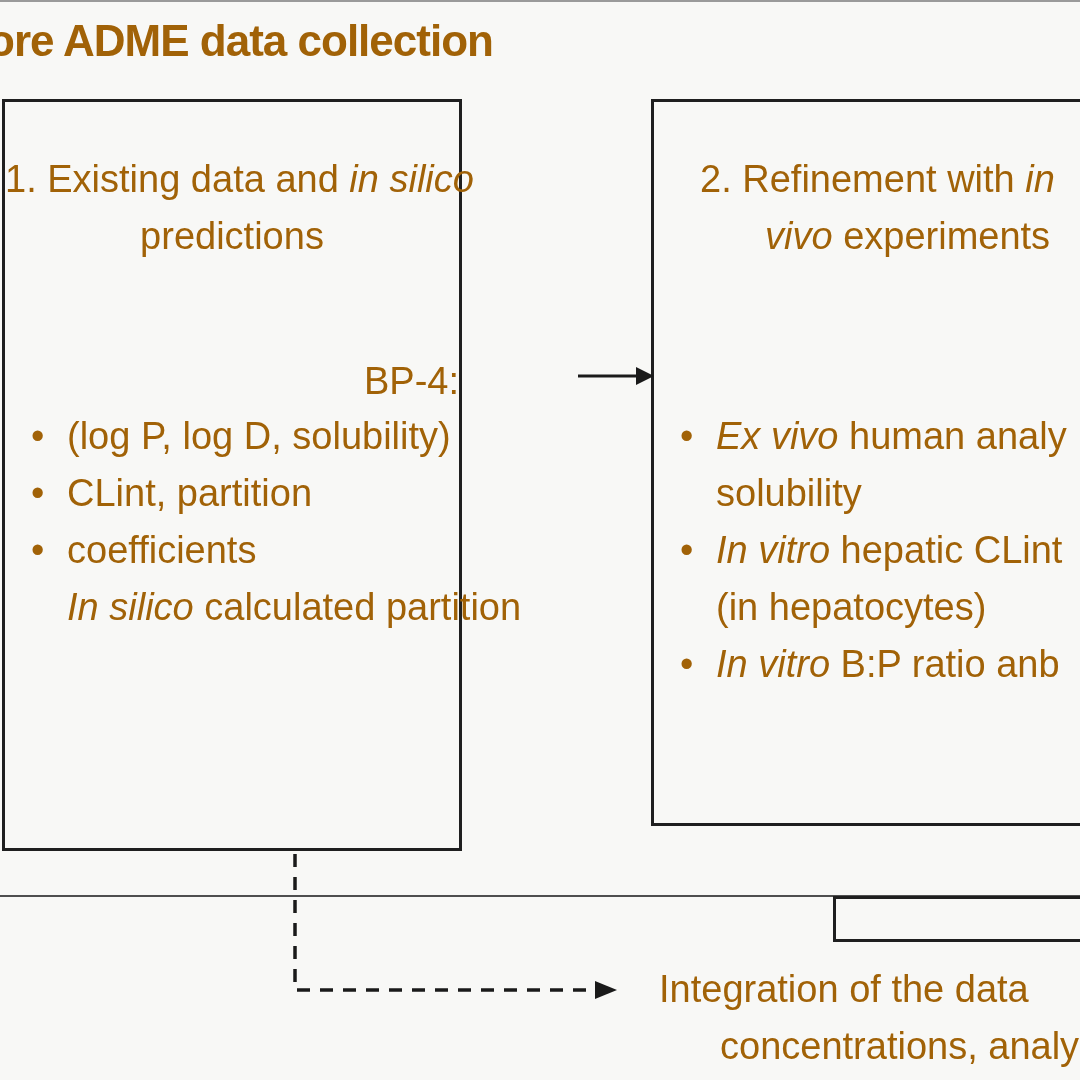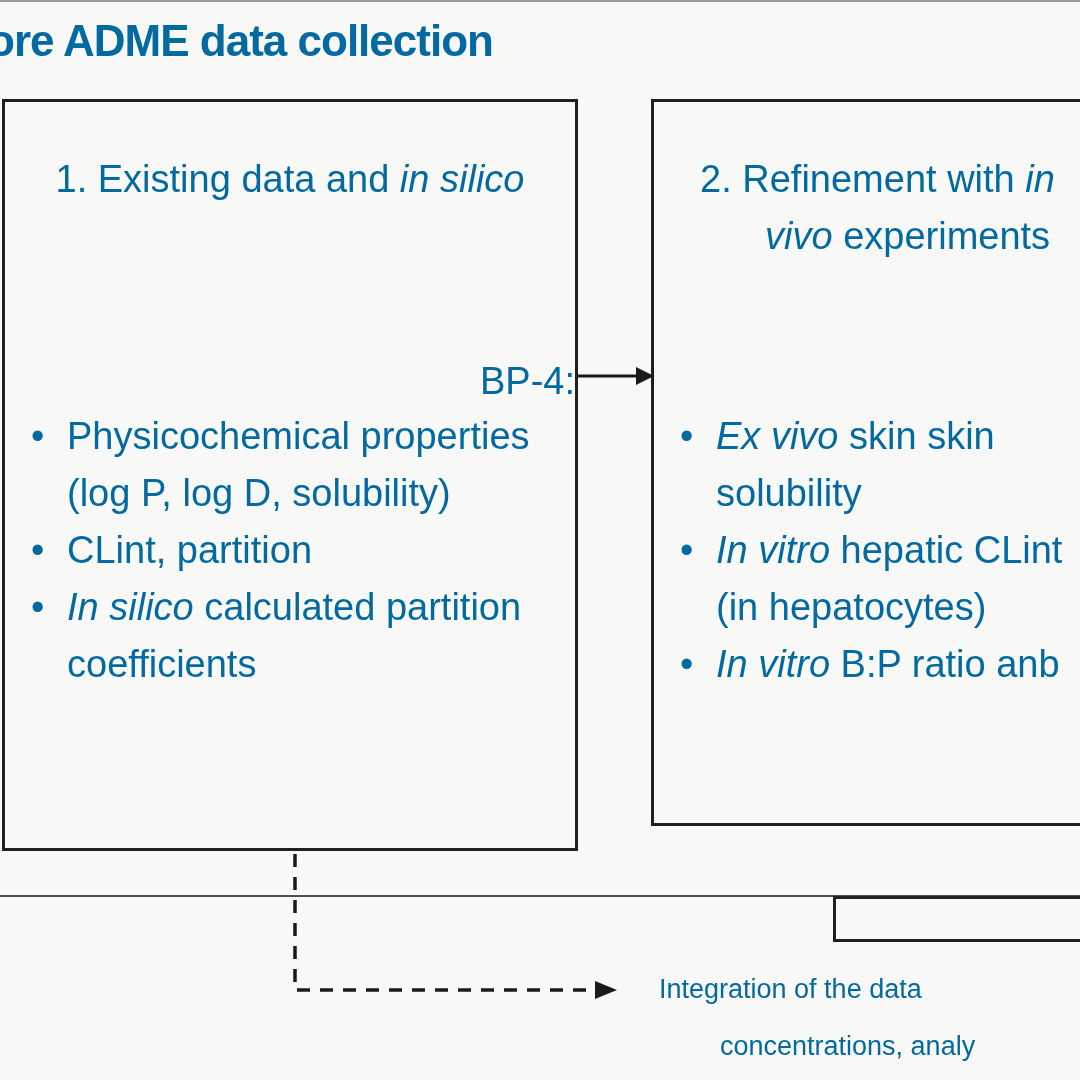--- a/index.html
+++ b/index.html
@@ -1,93 +1,93 @@
 <!DOCTYPE html>
 <html><head>
 <meta charset="utf-8">
 <style>
   html,body { margin:0; padding:0; }
   .page {
     position:relative; width:1080px; height:1080px;
     background:#f8f8f6; overflow:hidden;
-    font-family:"Liberation Sans", sans-serif; color:#0369a1;
+    font-family:"Liberation Sans", sans-serif; color:#a16207;
   }
   .top-edge { position:absolute; top:0; left:0; width:1080px; height:2px; background:#9a9a9a; }
   .title {
     position:absolute; left:-12px; top:16px;
     font-size:44px; font-weight:bold; letter-spacing:-1px; white-space:nowrap;
   }
   .box { position:absolute; border:3px solid #1f1f1f; box-sizing:border-box; background:transparent; }
-  #box1 { left:2px;   top:99px; width:576px; height:752px; }
+  #box1 { left:2px;   top:99px; width:460px; height:752px; }
   #box2 { left:651px; top:99px; width:570px; height:727px; }
   #box3 { left:833px; top:896px; width:260px; height:46px; border:3px solid #1f1f1f; box-sizing:border-box; position:absolute; }
   .divider { position:absolute; left:0; top:895px; width:1080px; height:2px; background:#4f4f4f; }
 
   .box-header { position:absolute; top:49px; left:0; right:0; font-size:38px; line-height:57px; }
   .box-header .hline { white-space:nowrap; }
   #box1 .box-header { text-align:center; }
   #box2 .box-header { text-align:left; }
   #box2 .h2l1 { padding-left:46px; }
   #box2 .h2l2 { padding-left:111px; }
 
   .box-sub { position:absolute; top:251px; left:0; right:0; text-align:right; font-size:38px; line-height:57px; }
   .bullets { position:absolute; top:306px; left:0; right:0; font-size:38px; line-height:57px; }
   .bullet { position:relative; padding-left:62px; }
   .bullet .marker { position:absolute; left:26px; top:0; }
   .bline { white-space:nowrap; }
 
-  .note-line { position:absolute; font-size:27px; line-height:57px; white-space:nowrap; }
+  .note-line { position:absolute; font-size:38px; line-height:57px; white-space:nowrap; }
   #note1 { left:659px; top:961px; }
   #note2 { left:720px; top:1018px; }
 
   .overlay { position:absolute; left:0; top:0; width:1080px; height:1080px; pointer-events:none; }
   .it { font-style:italic; }
 </style>
 </head>
 <body>
 
 <div class="page">
 
   <div class="top-edge"></div>
 
   <div class="title">ore ADME data collection</div>
 
   <div class="box" id="box1">
     <div class="box-header">
       <div class="hline"><span>1. Existing data and </span><span class="it">in silico</span></div>
+      <div class="hline"><span>predictions</span></div>
     </div>
     <div class="box-sub">BP-4:</div>
     <div class="bullets">
       <div class="bullet">
         <span class="marker">•</span>
-        <div class="bline"><span>Physicochemical properties</span></div>
         <div class="bline"><span>(log P, log D, solubility)</span></div>
       </div>
       <div class="bullet">
         <span class="marker">•</span>
         <div class="bline"><span>CLint, partition</span></div>
       </div>
       <div class="bullet">
         <span class="marker">•</span>
+        <div class="bline"><span>coefficients</span></div>
         <div class="bline"><span class="it">In silico</span><span> calculated partition</span></div>
-        <div class="bline"><span>coefficients</span></div>
       </div>
     </div>
   </div>
 
   <div class="box" id="box2">
     <div class="box-header">
       <div class="hline h2l1"><span>2. Refinement with </span><span class="it">in</span></div>
       <div class="hline h2l2"><span class="it">vivo</span><span> experiments</span></div>
     </div>
     <div class="box-sub">BP-4:</div>
     <div class="bullets">
       <div class="bullet">
         <span class="marker">•</span>
-        <div class="bline"><span class="it">Ex vivo</span><span> skin skin</span></div>
+        <div class="bline"><span class="it">Ex vivo</span><span> human analy</span></div>
         <div class="bline"><span>solubility</span></div>
       </div>
       <div class="bullet">
         <span class="marker">•</span>
         <div class="bline"><span class="it">In vitro</span><span> hepatic CLint</span></div>
         <div class="bline"><span>(in hepatocytes)</span></div>
       </div>
       <div class="bullet">
         <span class="marker">•</span>
         <div class="bline"><span class="it">In vitro</span><span> B:P ratio anb</span></div>

